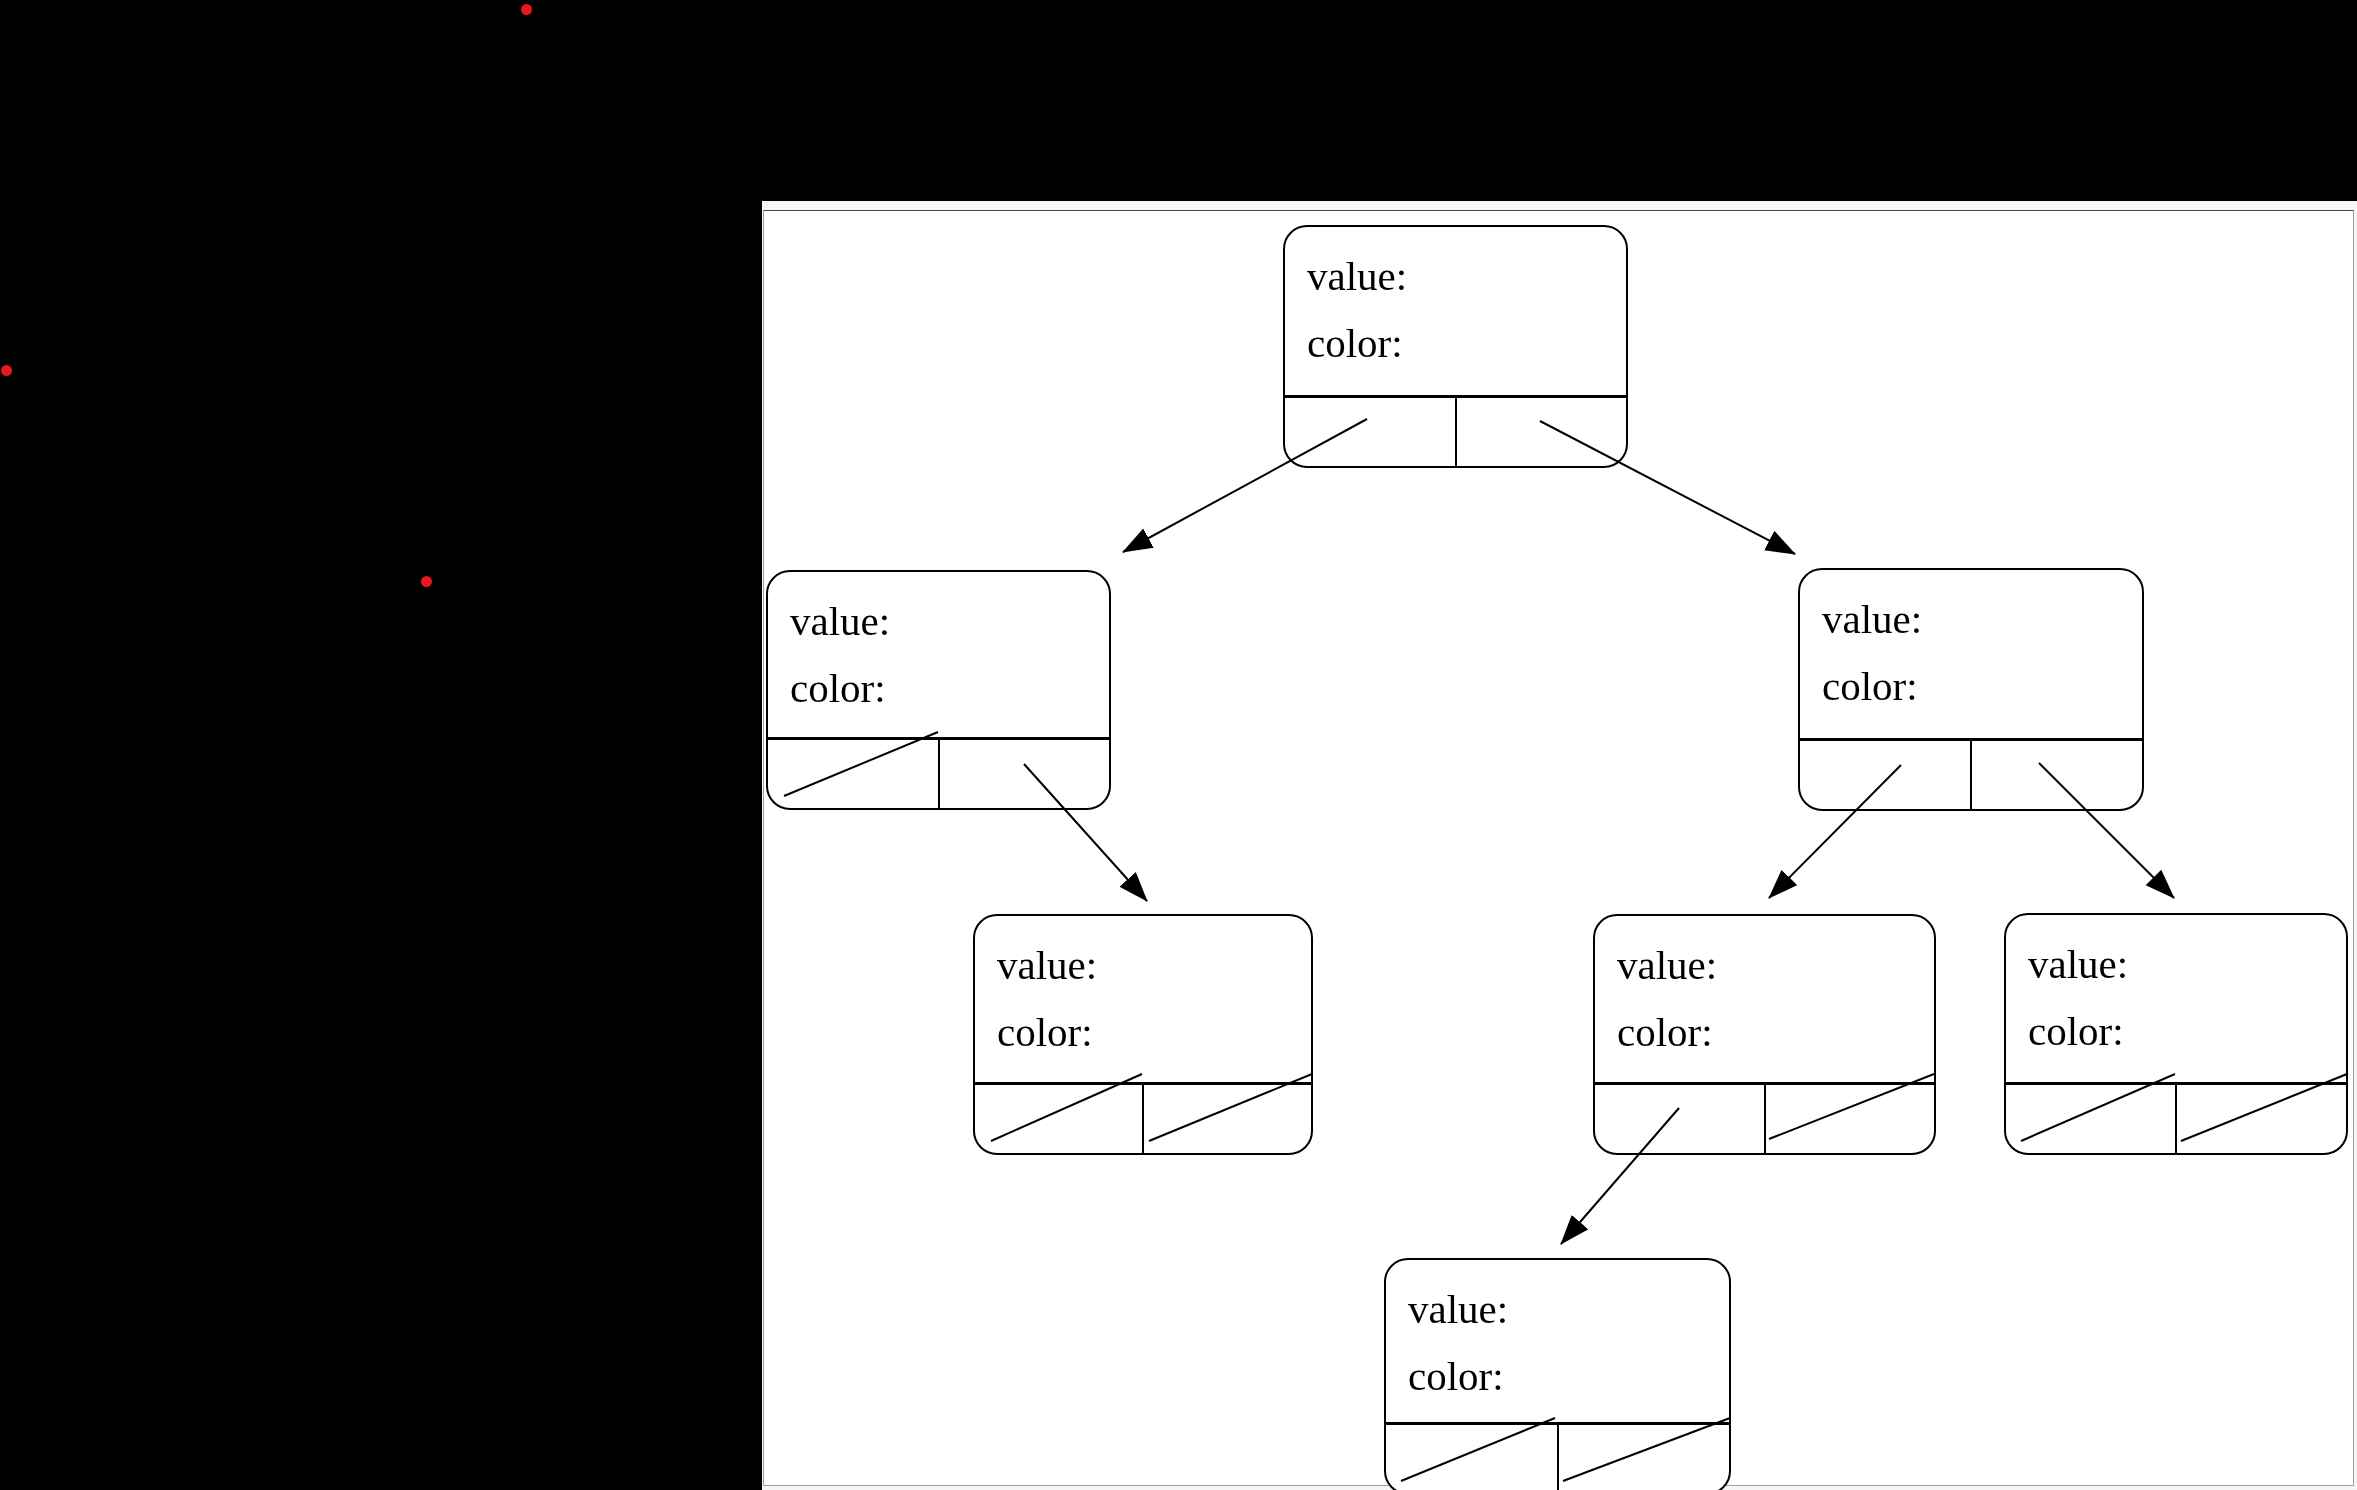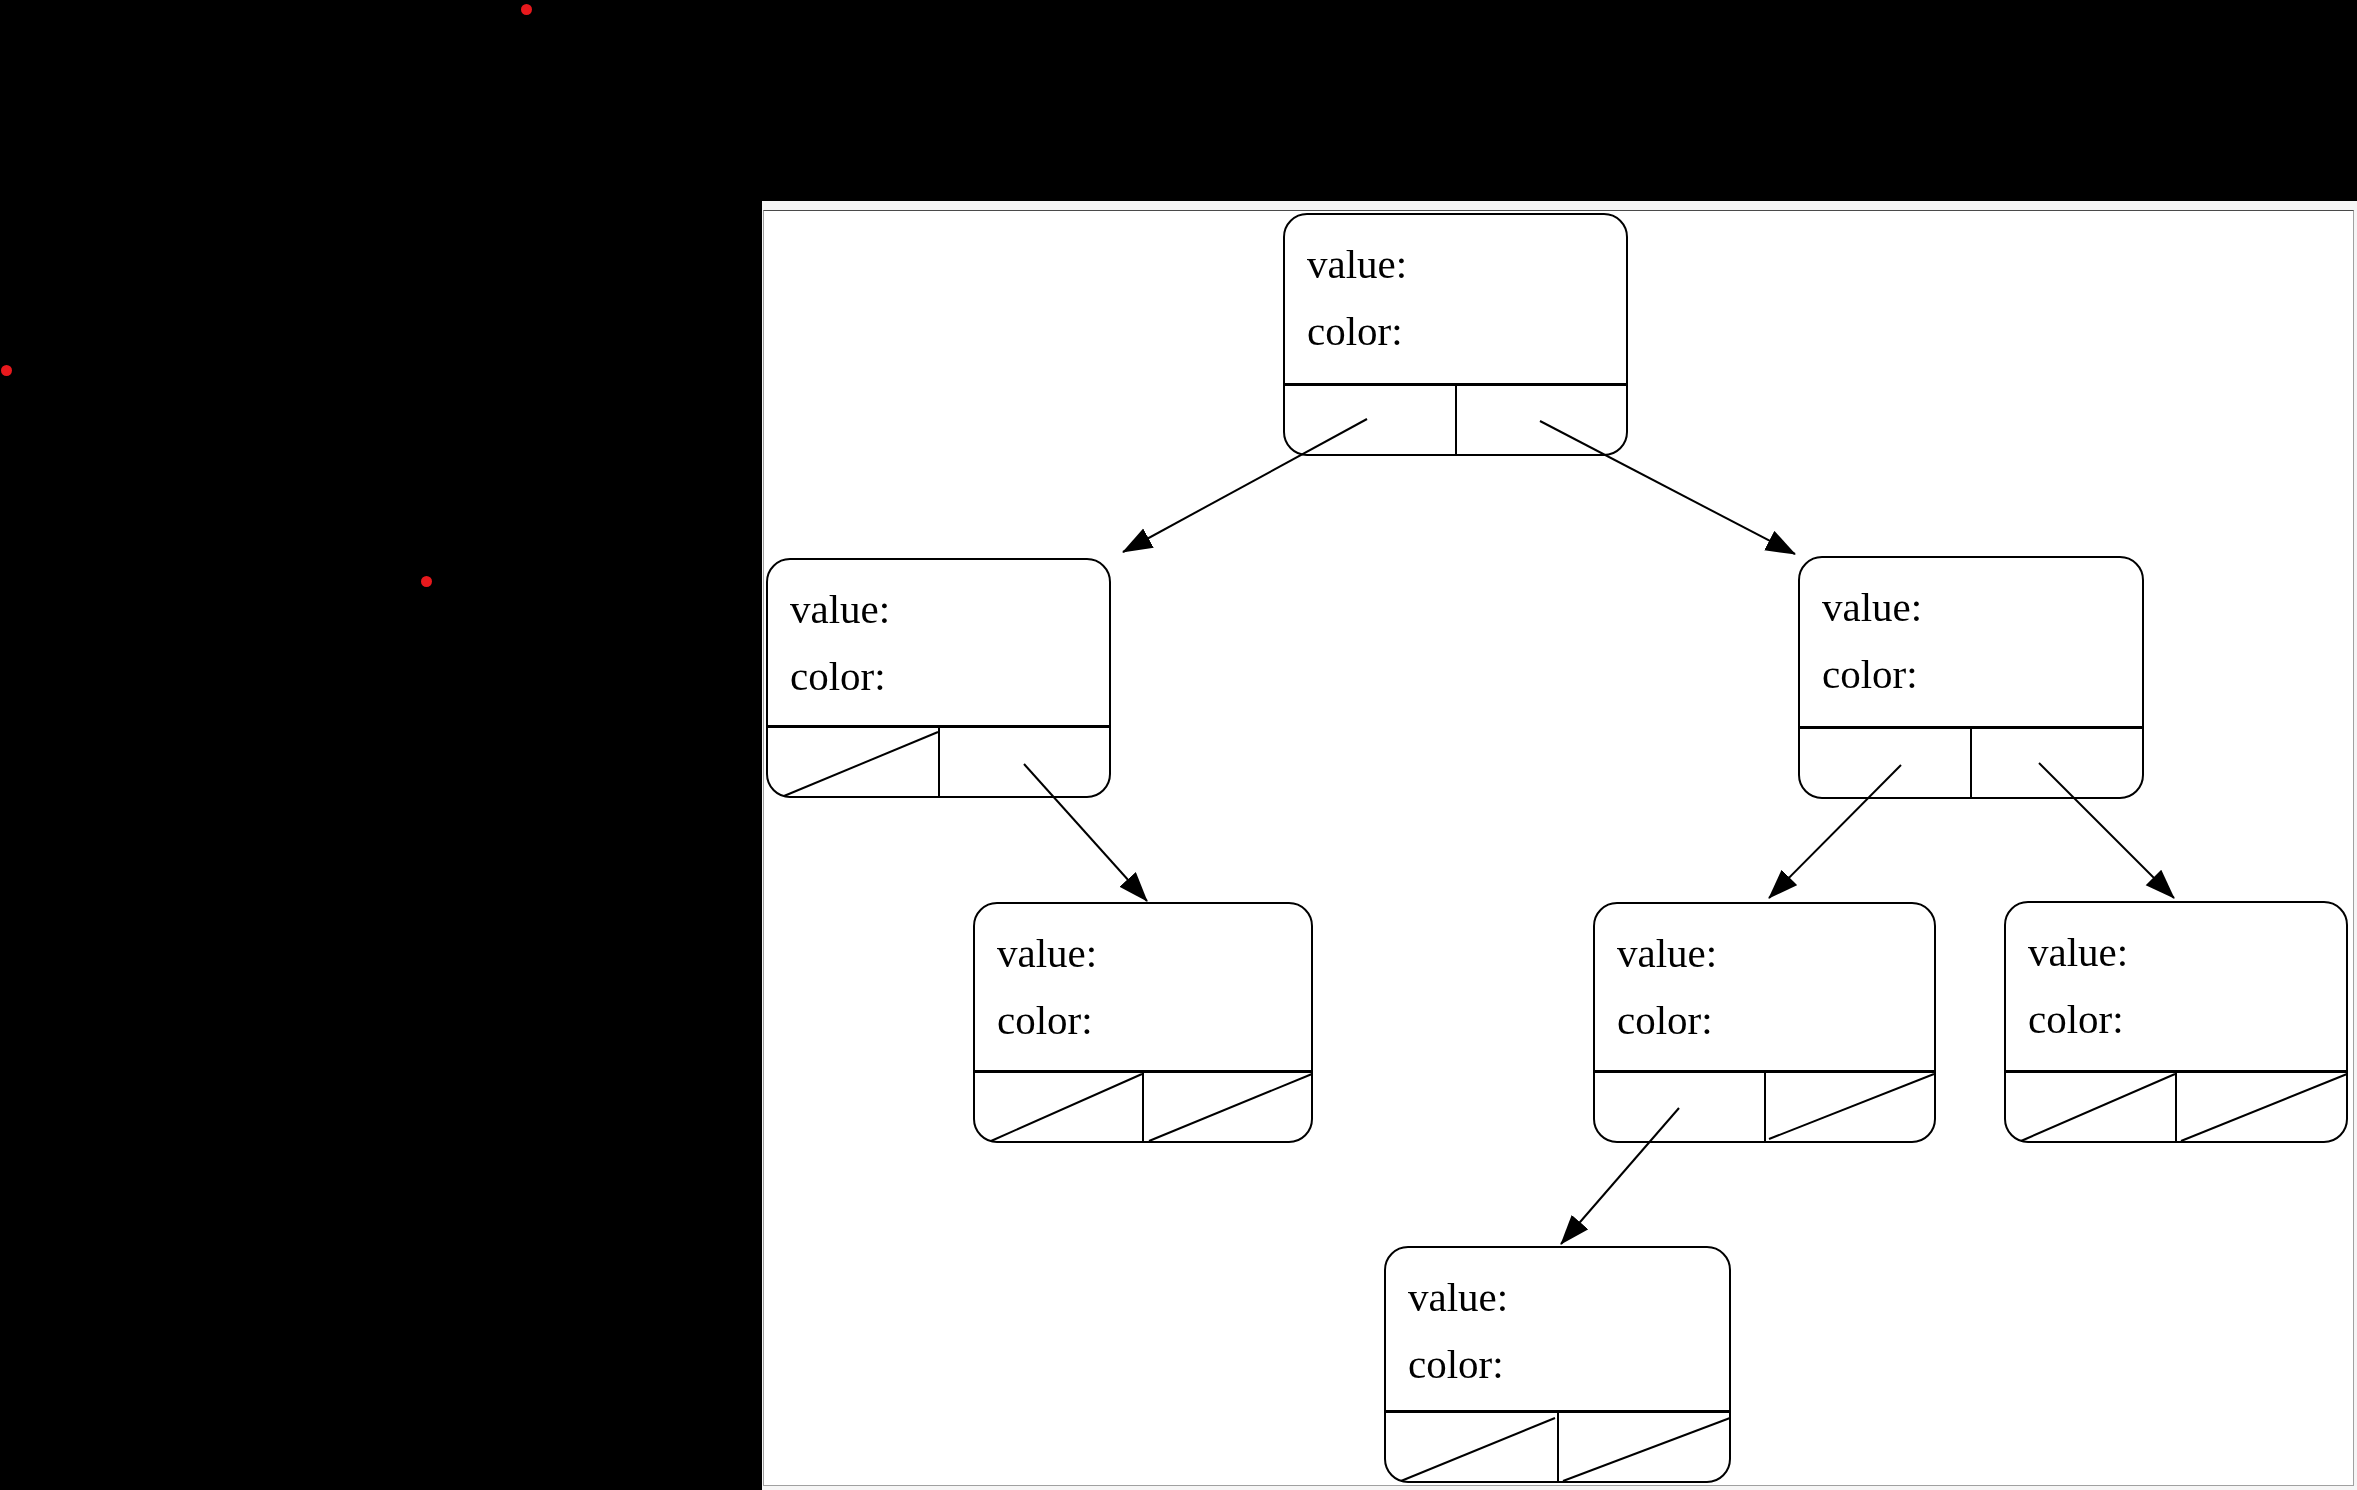--- a/index.html
+++ b/index.html
@@ -38,20 +38,21 @@
     box-sizing: content-box;
   }
   .node {
     position: absolute;
     border: 2px solid #000000;
     border-radius: 24px;
     background: #ffffff;
     box-sizing: border-box;
     display: flex;
     flex-direction: column;
+    margin-top: 12px;
   }
   .node-text {
     flex: 1 1 auto;
     padding: 16px 0 0 22px;
     font-size: 41px;
     line-height: 67px;
     color: #000000;
     overflow: hidden;
   }
   .ptr-row {

